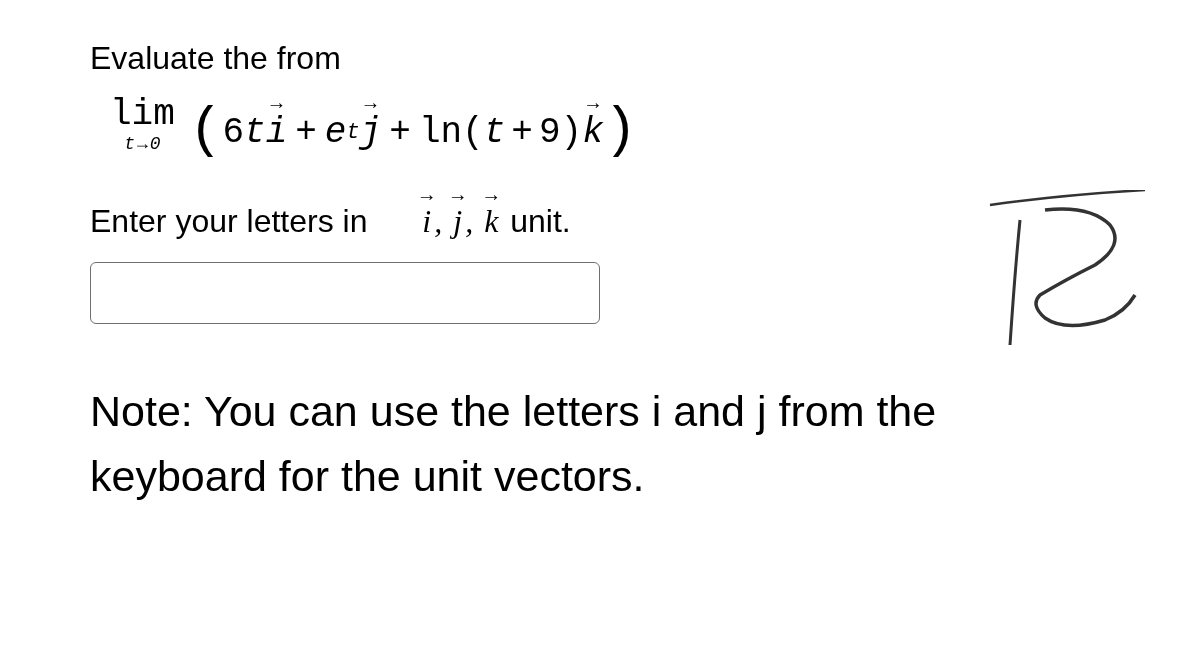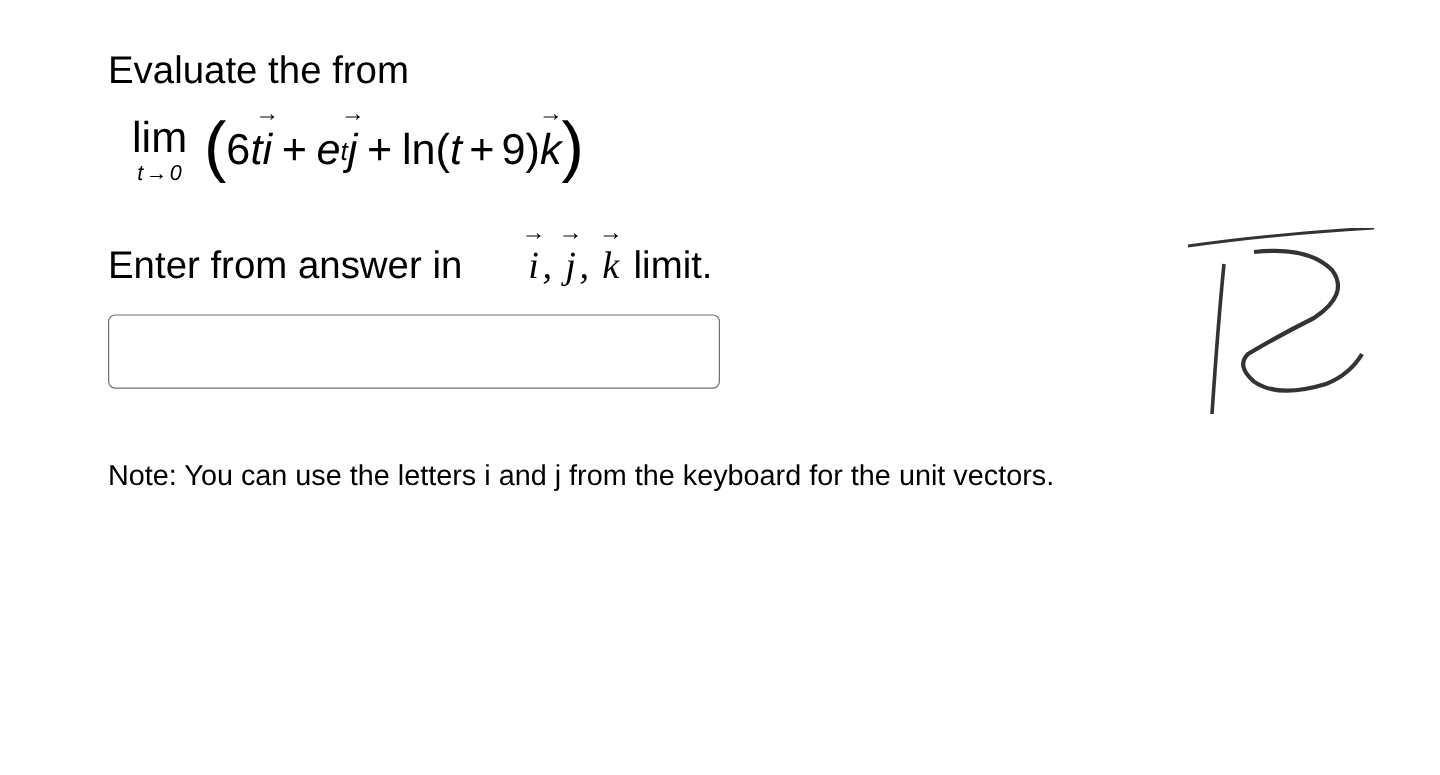--- a/index.html
+++ b/index.html
@@ -15,26 +15,26 @@
       padding: 40px 90px;
       position: relative;
     }
     .question-heading {
       font-size: 32px;
       font-weight: 400;
       color: #000;
       margin-bottom: 20px;
     }
     .math-limit {
-      font-family: Liberation Sans, sans-serif;
+      font-family: Liberation Mono, monospace;
       font-size: 36px;
       margin-left: 20px;
       margin-bottom: 50px;
       display: flex;
-      align-items: center;
+      align-items: flex-end;
     }
     .limit-block {
       display: inline-flex;
       flex-direction: column;
       align-items: center;
       margin-right: 14px;
     }
     .lim-text {
       font-size: 36px;
       line-height: 1;
@@ -109,21 +109,21 @@
       width: 510px;
       height: 62px;
       border: 1px solid #707070;
       border-radius: 6px;
       font-size: 24px;
       padding: 0 14px;
       margin-bottom: 55px;
       background: #fff;
     }
     .note {
-      font-size: 24px;
+      font-size: 43px;
       font-weight: 400;
       color: #000;
       line-height: 1.5;
       max-width: 860px;
     }
     .scribble {
       position: absolute;
       right: 50px;
       top: 190px;
       width: 170px;
@@ -165,21 +165,21 @@
         <span class="op" style="padding:0 6px">+</span>
         <span>9</span>
         <span>)</span>
         <span class="vec">k</span>
     </span>
     <span class="paren">)</span>
   </span>
 </div>
 
 <div class="instruction">
-  <span>Enter from answer in </span><span class="mathpart"><span class="vec">i</span><span>, </span><span class="vec">j</span><span>, </span><span class="vec">k</span></span><span> limit.</span>
+  <span>Enter your letters in </span><span class="mathpart"><span class="vec">i</span><span>, </span><span class="vec">j</span><span>, </span><span class="vec">k</span></span><span> unit.</span>
 </div>
 
 <input type="text" class="answer-input" value="" style="">
 
 <div class="note">Note: You can use the letters i and j from the keyboard for the unit vectors.</div>
 
 <svg class="scribble" viewBox="0 0 170 160">
   <path d="M 10 15 Q 80 5 165 0" stroke="#333" stroke-width="2.5" fill="none"></path>
   <path d="M 40 30 Q 35 80 30 155" stroke="#333" stroke-width="3" fill="none"></path>
   <path d="M 65 20 Q 110 15 130 35 Q 145 55 115 75 Q 85 90 60 105 Q 50 115 65 128 Q 85 142 125 130 Q 145 122 155 105" stroke="#333" stroke-width="3.5" fill="none"></path>

